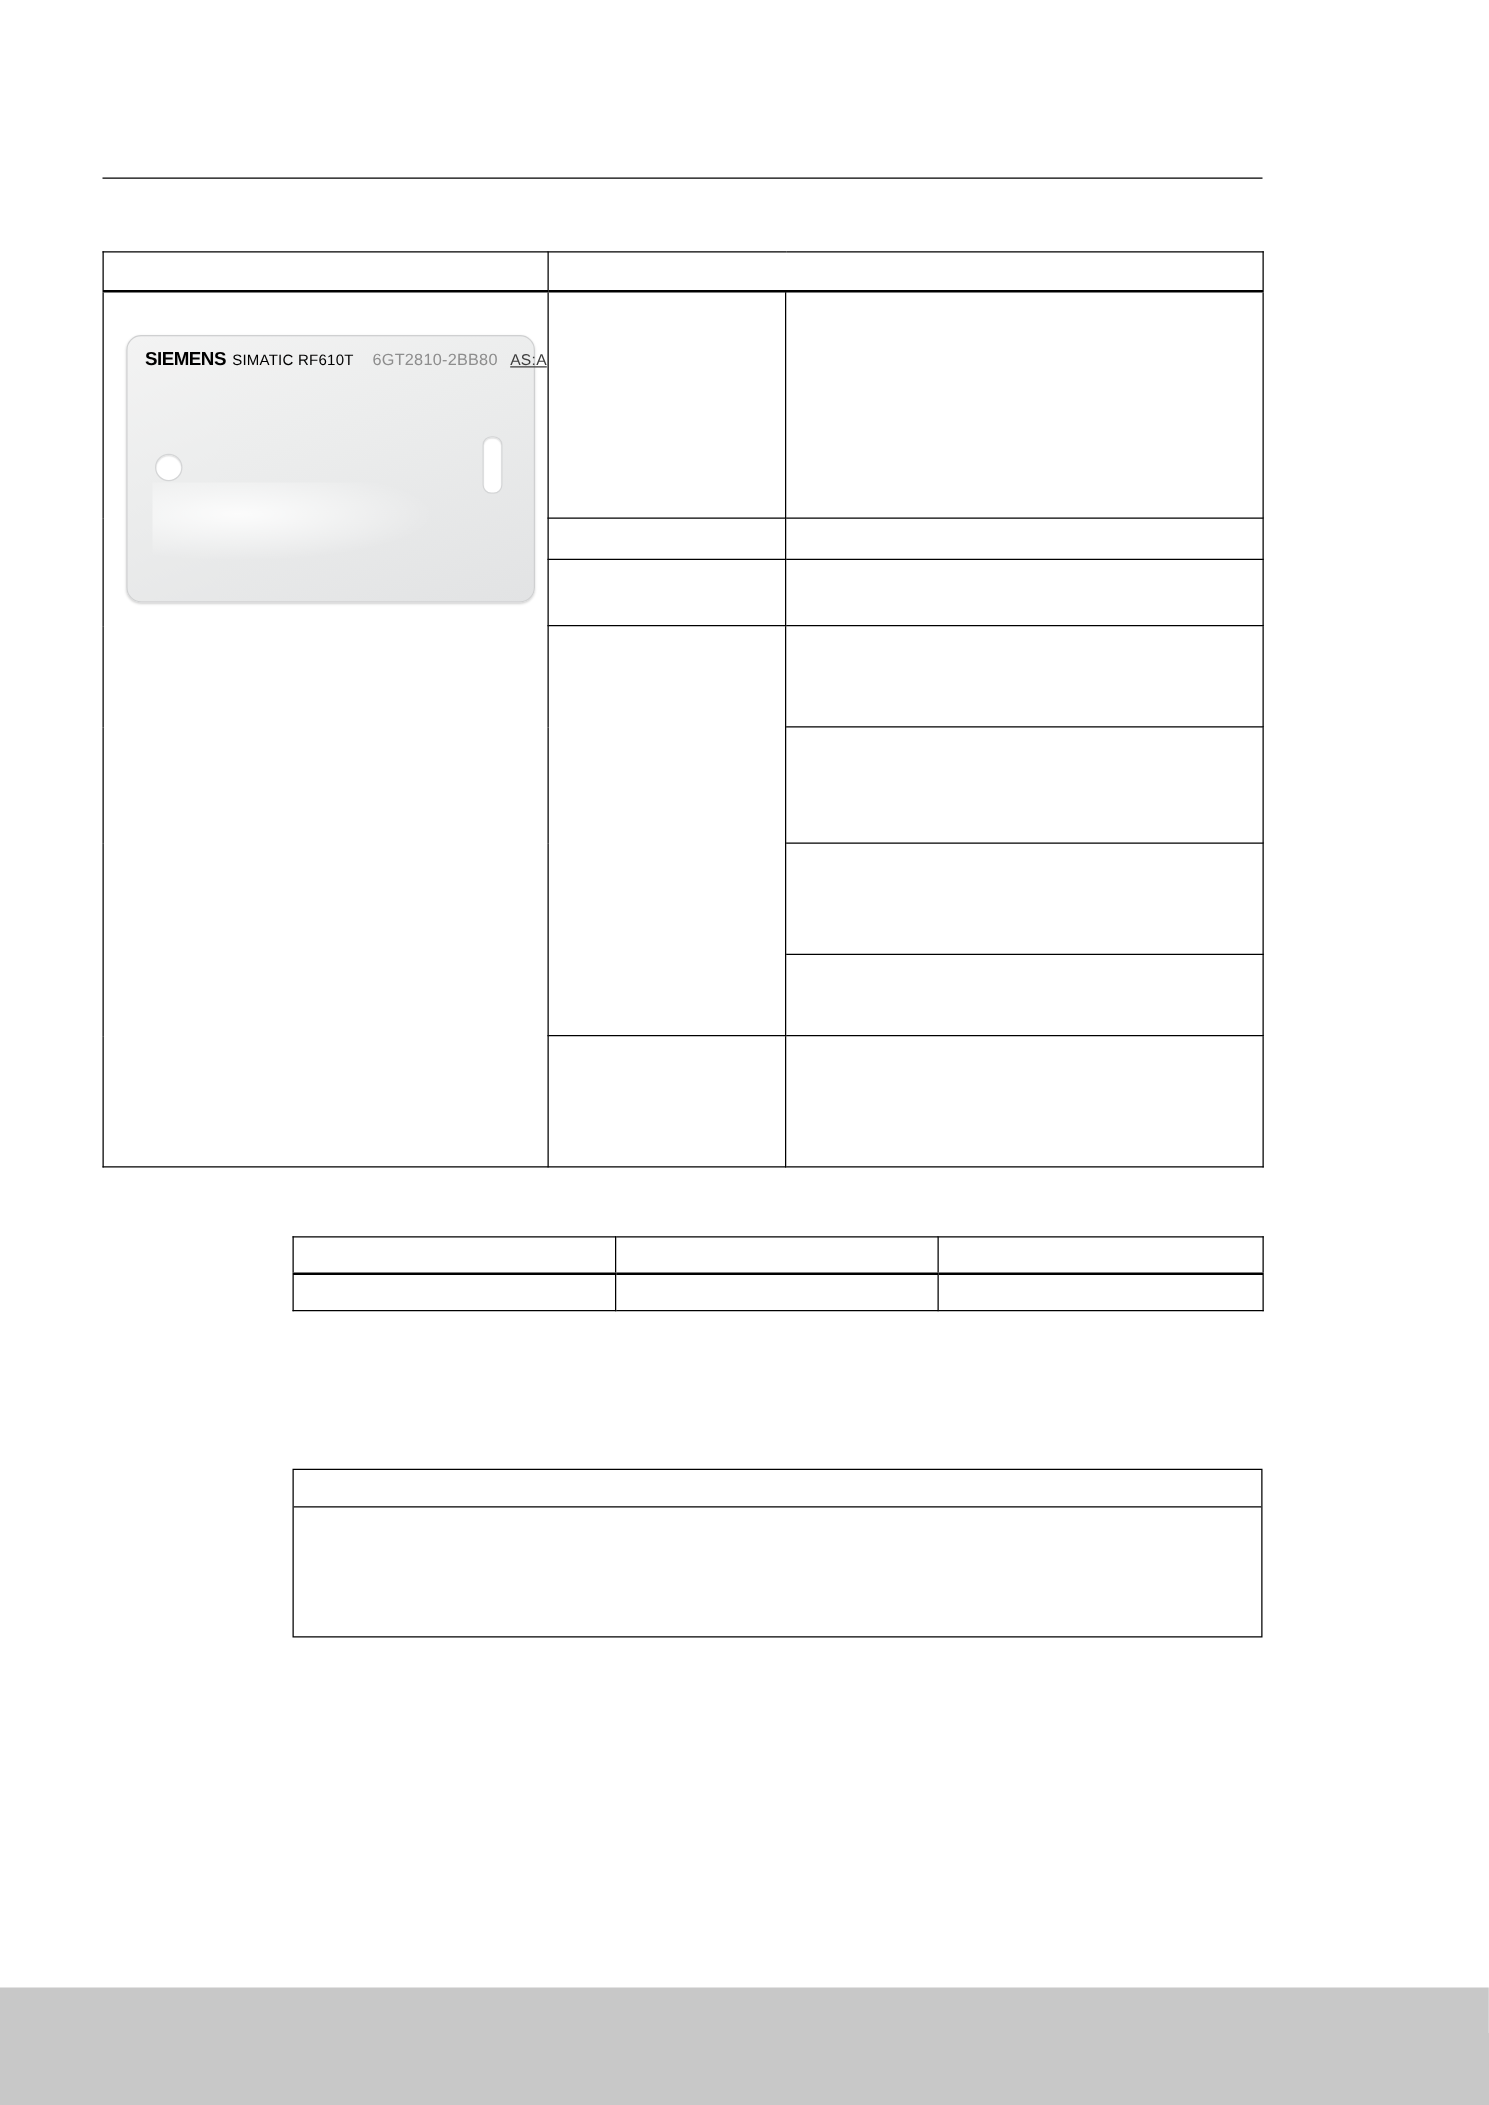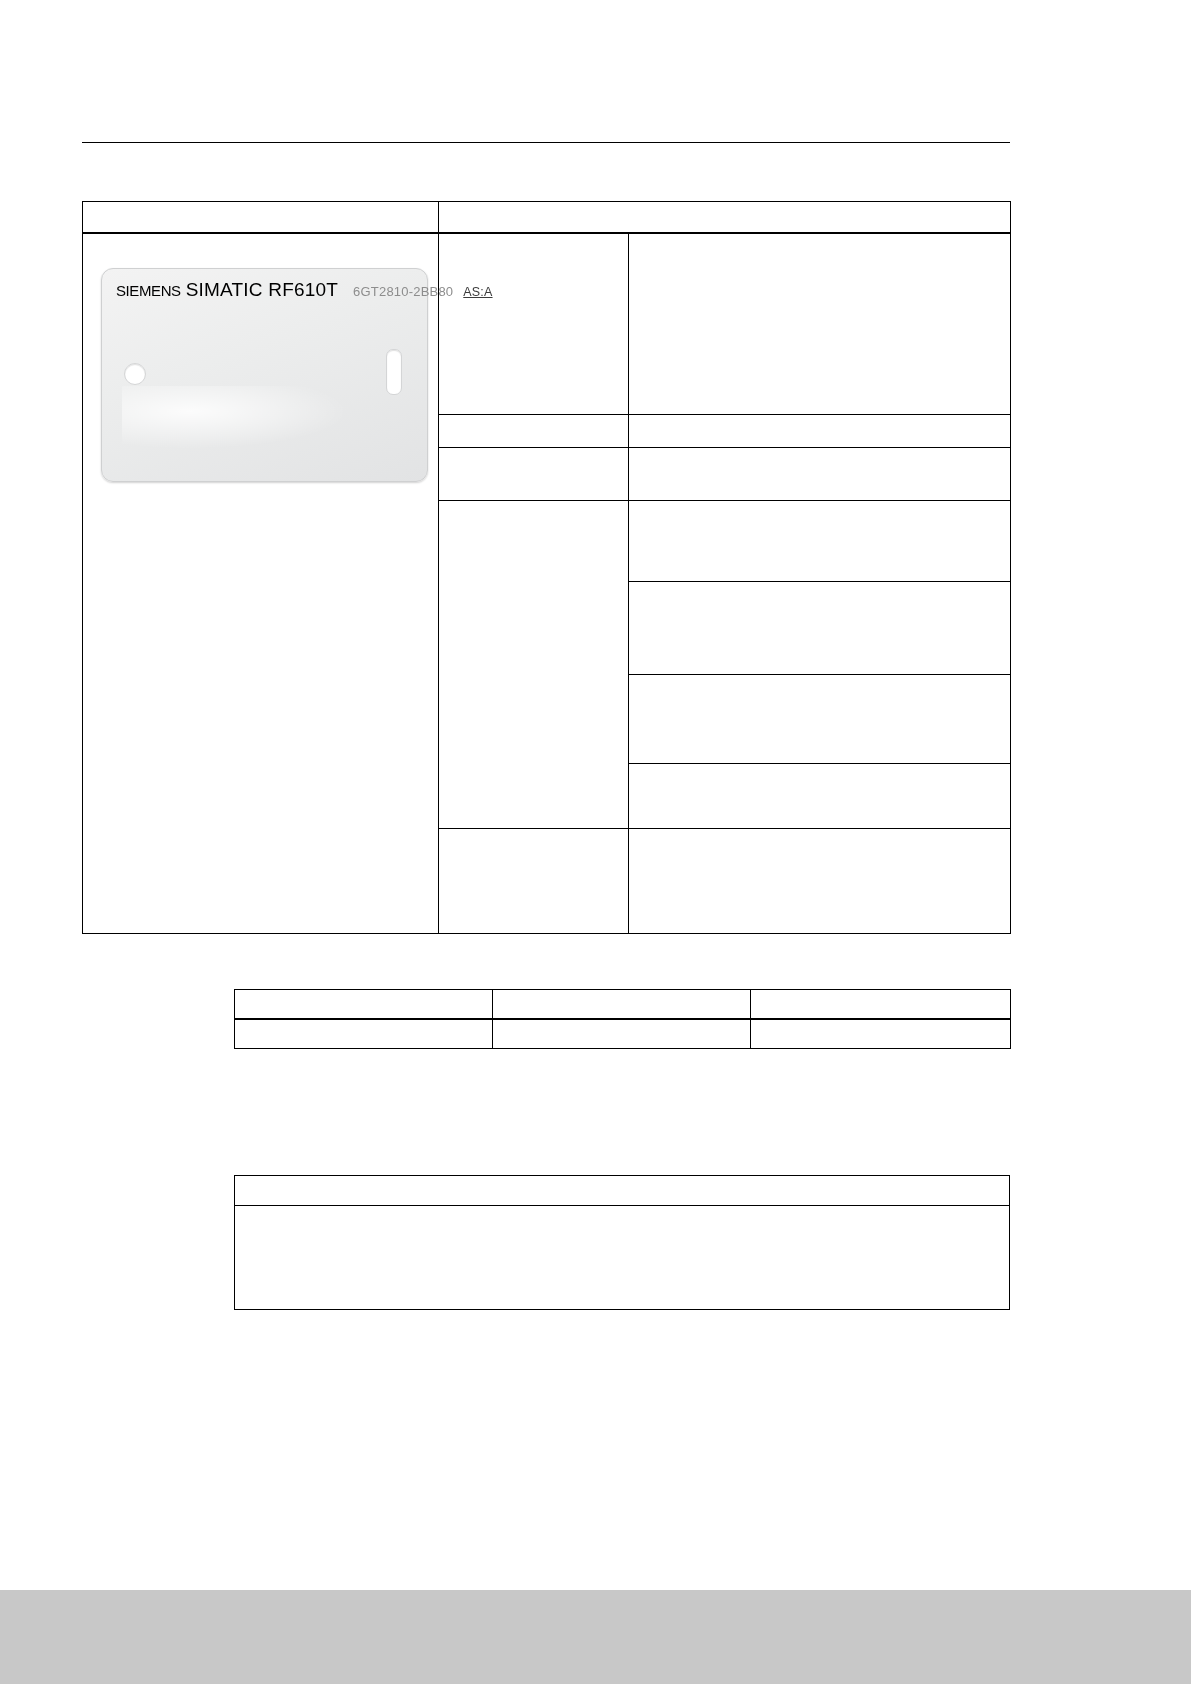--- a/index.html
+++ b/index.html
@@ -89,26 +89,26 @@
   }
   .tag-label {
     position: absolute;
     left: 14px;
     top: 10px;
     white-space: nowrap;
     font-size: 13px;
     letter-spacing: 0.2px;
   }
   .tag-brand {
-    font-weight: normal;
+    font-weight: bold;
     font-size: 15px;
     letter-spacing: -0.4px;
   }
   .tag-type {
-    font-size: 19px;
+    font-size: 12px;
     margin-left: 5px;
   }
   .tag-order {
     font-size: 13px;
     color: #8d8d8d;
     margin-left: 15px;
   }
   .tag-rev {
     font-size: 12.5px;
     color: #3c3c3c;

